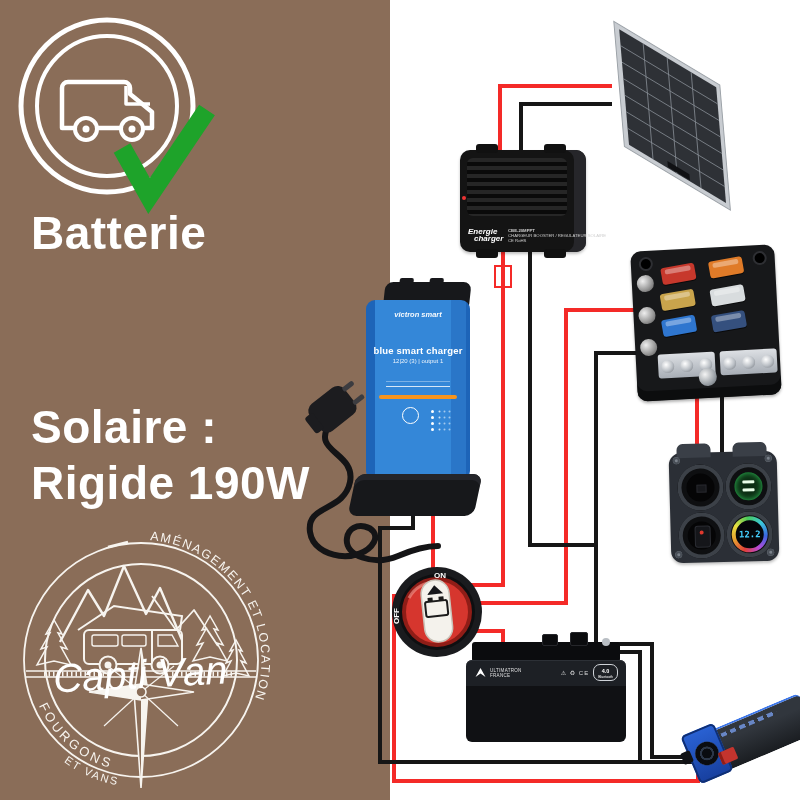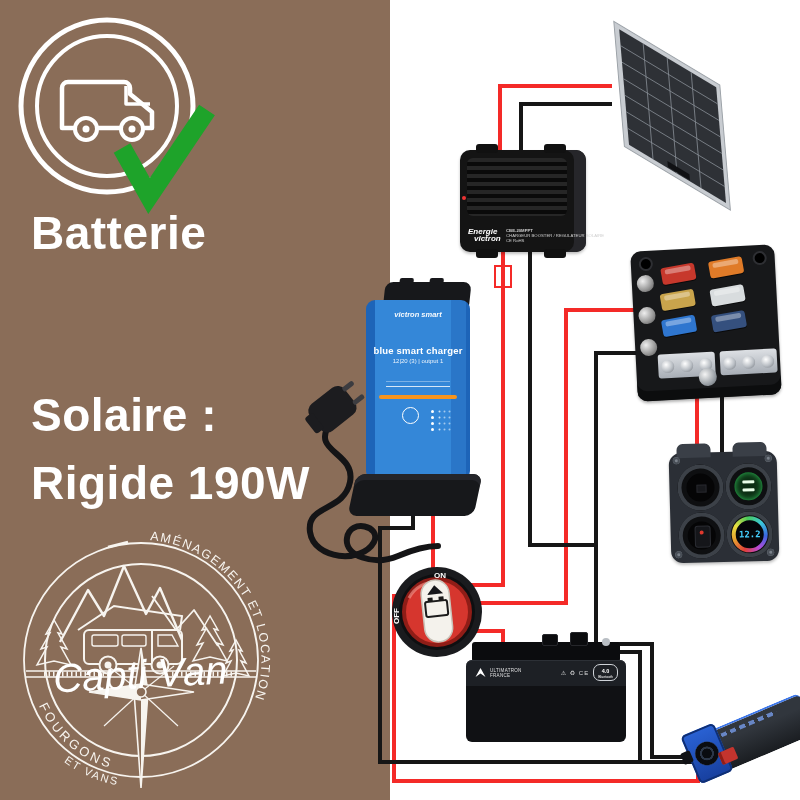--- a/index.html
+++ b/index.html
@@ -128,21 +128,21 @@
     <g>
       <circle cx="76" cy="121" r="11" fill="#8a6d58" stroke="#fff" stroke-width="4"></circle>
       <circle cx="76" cy="121" r="3.5" fill="#fff"></circle>
       <circle cx="122" cy="121" r="11" fill="#8a6d58" stroke="#fff" stroke-width="4"></circle>
       <circle cx="122" cy="121" r="3.5" fill="#fff"></circle>
     </g>
     <polyline points="112,140 139,188 197,102" fill="none" stroke="#1ea32a" stroke-width="19"></polyline>
   </svg>
 
   <div class="abs heading" style="top:206px">Batterie</div>
-  <div class="abs heading" style="top:388px">Solaire :</div>
+  <div class="abs heading" style="top:400px">Solaire :</div>
   <div class="abs heading" style="top:456px">Rigide 190W</div>
 
   <svg class="abs comp" style="left:14px;top:530px" width="258" height="268" viewBox="0 0 258 268">
     <defs>
       <path id="arcT" d="M 122,10 A 120,120 0 0 1 212,215"></path>
       <path id="arcBL" d="M 22,168 A 112,112 0 0 0 117,242"></path>
       <path id="arcB2" d="M 45,228 A 128,128 0 0 0 116,257"></path>
     </defs>
     <g fill="none" stroke="#f7f4ef" stroke-width="2">
       <circle cx="127" cy="130" r="117" stroke-width="1.8"></circle>
@@ -276,21 +276,21 @@
   <div id="controller" class="abs comp">
     <div class="tab" style="left:16px;top:-6px"></div>
     <div class="tab" style="left:84px;top:-6px"></div>
     <div class="tab" style="left:16px;top:99px"></div>
     <div class="tab" style="left:84px;top:99px"></div>
     <div class="fins"></div>
     <div class="led"></div>
     <div id="ctrl-label">
       <div class="logo">
         <span>Energie</span>
-        <span style="padding-left:6px">victron</span>
+        <span style="padding-left:6px">charger</span>
       </div>
       <div class="micro">
         <div style="font-weight:bold">CBE-20MPPT</div>
         <div>CHARGEUR BOOSTER / REGULATEUR SOLAIRE</div>
         <div>CE RoHS</div>
       </div>
     </div>
   </div>
 
   <div id="charger" class="abs comp">

